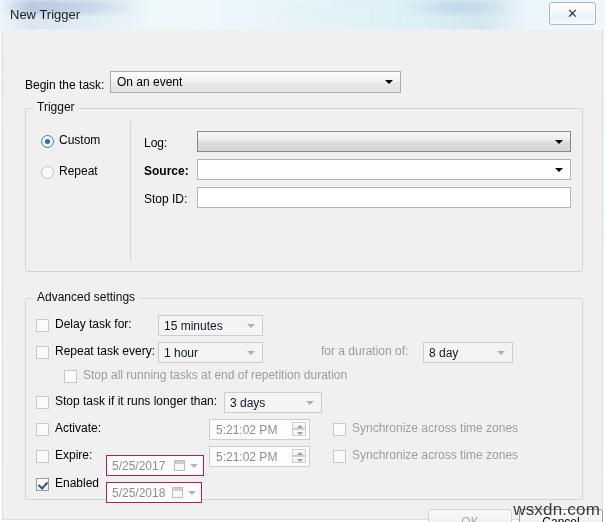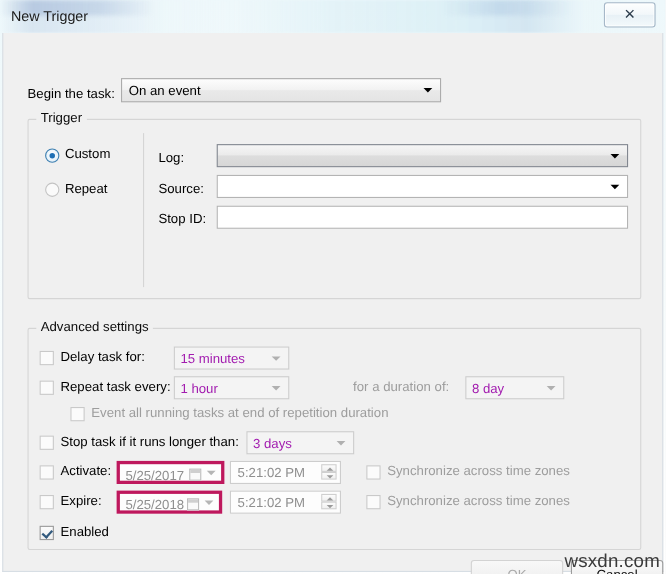--- a/index.html
+++ b/index.html
@@ -192,21 +192,21 @@
   }
   .radio.dim { border-color: #c3c3c3; background: #fafafa; }
 
   #radio-basic { left: 38px; top: 105px; }
   #radio-basic-label { left: 56px; top: 103px; }
   #radio-custom { left: 38px; top: 136px; }
   #radio-custom-label { left: 56px; top: 134px; }
 
   
   #log-label { left: 141px; top: 106px; }
-  #source-label { left: 141px; top: 134px; }
+  #source-label { left: 141px; top: 134px; font-weight: bold; }
   #eventid-label { left: 141px; top: 162px; }
 
   
   #log-combo {
     position: absolute;
     left: 194px; top: 101px;
     width: 374px; height: 21px;
     border: 1px solid #828790;
     background: linear-gradient(to bottom, #f6f6f6 0%, #ebebeb 45%, #dddddd 52%, #d6d6d6 100%);
     box-sizing: border-box;
@@ -257,32 +257,33 @@
     height: 21px;
     border: 1px solid #cdcdcd;
     background: #f4f4f4;
     box-sizing: border-box;
     cursor: pointer;
   }
   .small-combo .sc-value {
     position: absolute;
     left: 5px; top: 3px;
     font-size: 12px;
-    color: #a21caf;
+    color: #0f172a;
     white-space: nowrap;
   }
 
   
   .date-picker {
     position: absolute;
     height: 21px;
-    border: 3px solid #be185d;
+    border: 1px solid #be185d;
     background: #fdfdfd;
     box-sizing: border-box;
     cursor: pointer;
+    margin-top: 36px;
   }
   .date-picker .dp-value {
     position: absolute;
     left: 5px; top: 3px;
     font-size: 12px;
     color: #8f8f8f;
     white-space: nowrap;
   }
   .cal-icon {
     position: absolute;
@@ -457,21 +458,21 @@
       <span class="sc-value">1 hour</span>
       <span class="combo-arrow dim"></span>
     </div>
     <div class="row-label disabled-text" style="left:318px; top:314px;">for a duration of:</div>
     <div class="small-combo" style="left:420px; top:312px; width:90px;">
       <span class="sc-value">8 day</span>
       <span class="combo-arrow dim"></span>
     </div>
 
     <div class="checkbox dim" style="left:61px; top:340px;"></div>
-    <div class="row-label disabled-text" style="left:80px; top:338px;">Event all running tasks at end of repetition duration</div>
+    <div class="row-label disabled-text" style="left:80px; top:338px;">Stop all running tasks at end of repetition duration</div>
 
     <div class="checkbox dim" style="left:33px; top:366px;"></div>
     <div class="row-label" style="left:52px; top:364px;">Stop task if it runs longer than:</div>
     <div class="small-combo" style="left:221px; top:362px; width:98px;">
       <span class="sc-value">3 days</span>
       <span class="combo-arrow dim"></span>
     </div>
 
     <div class="checkbox dim" style="left:33px; top:393px;"></div>
     <div class="row-label" style="left:52px; top:391px;">Activate:</div>

